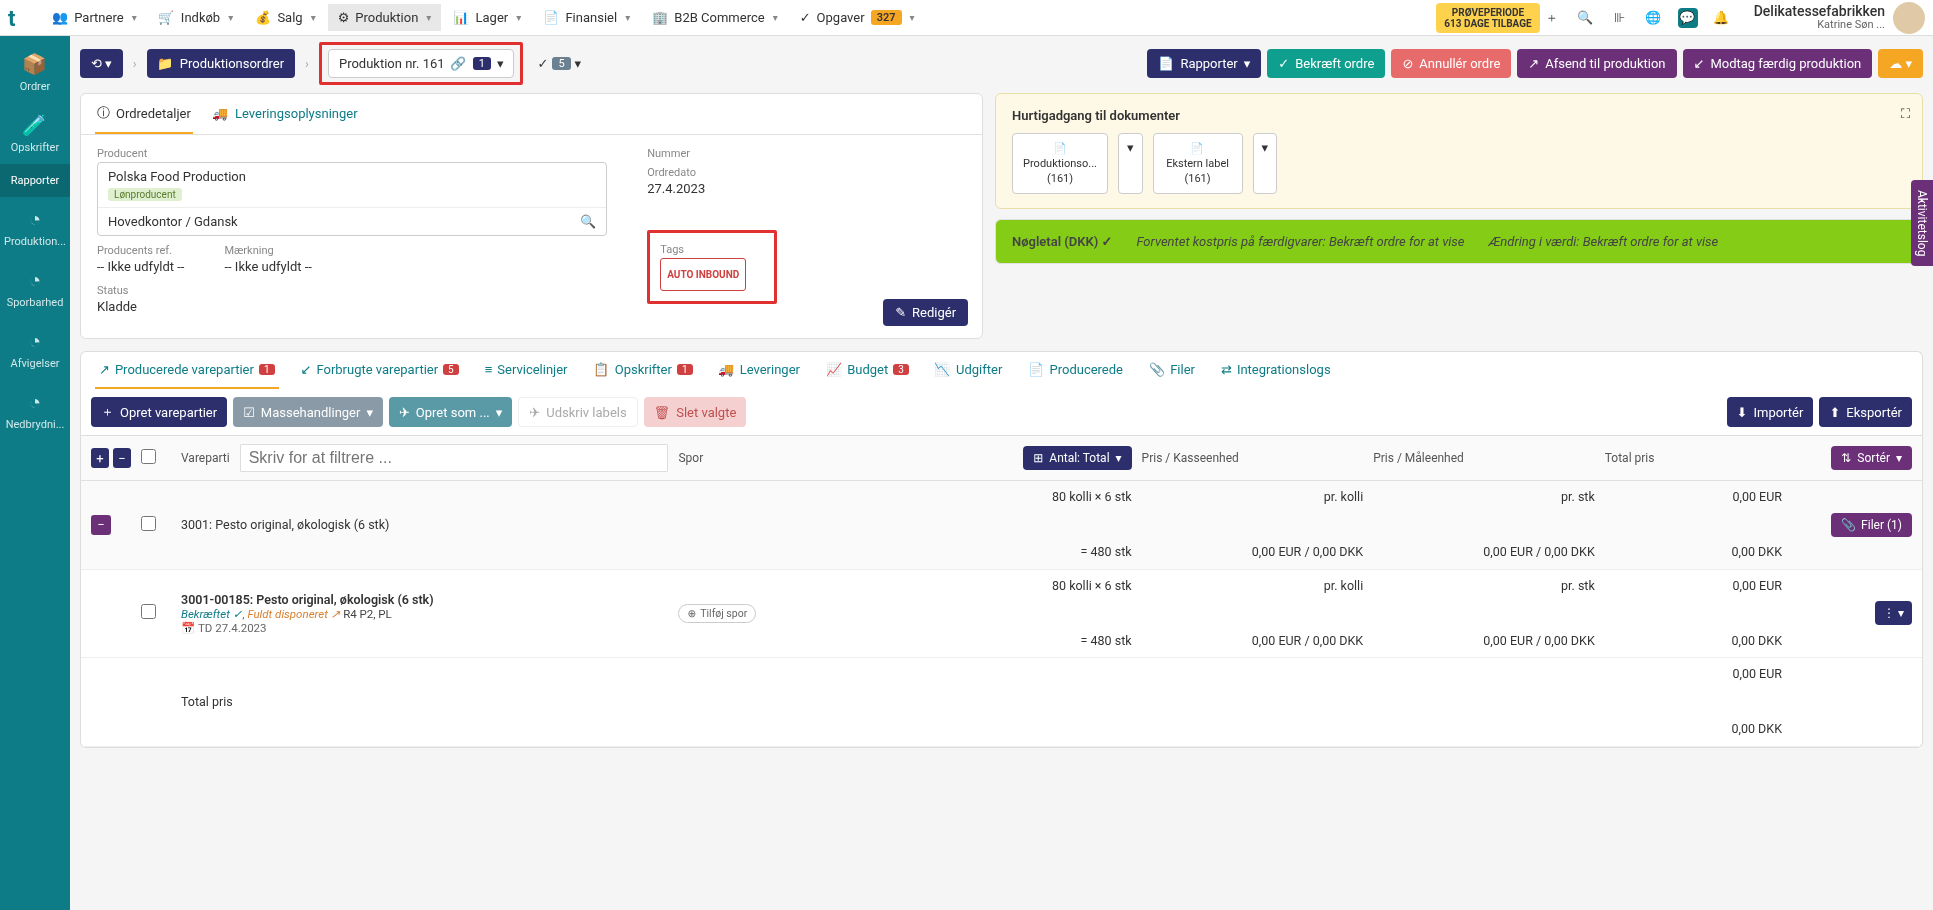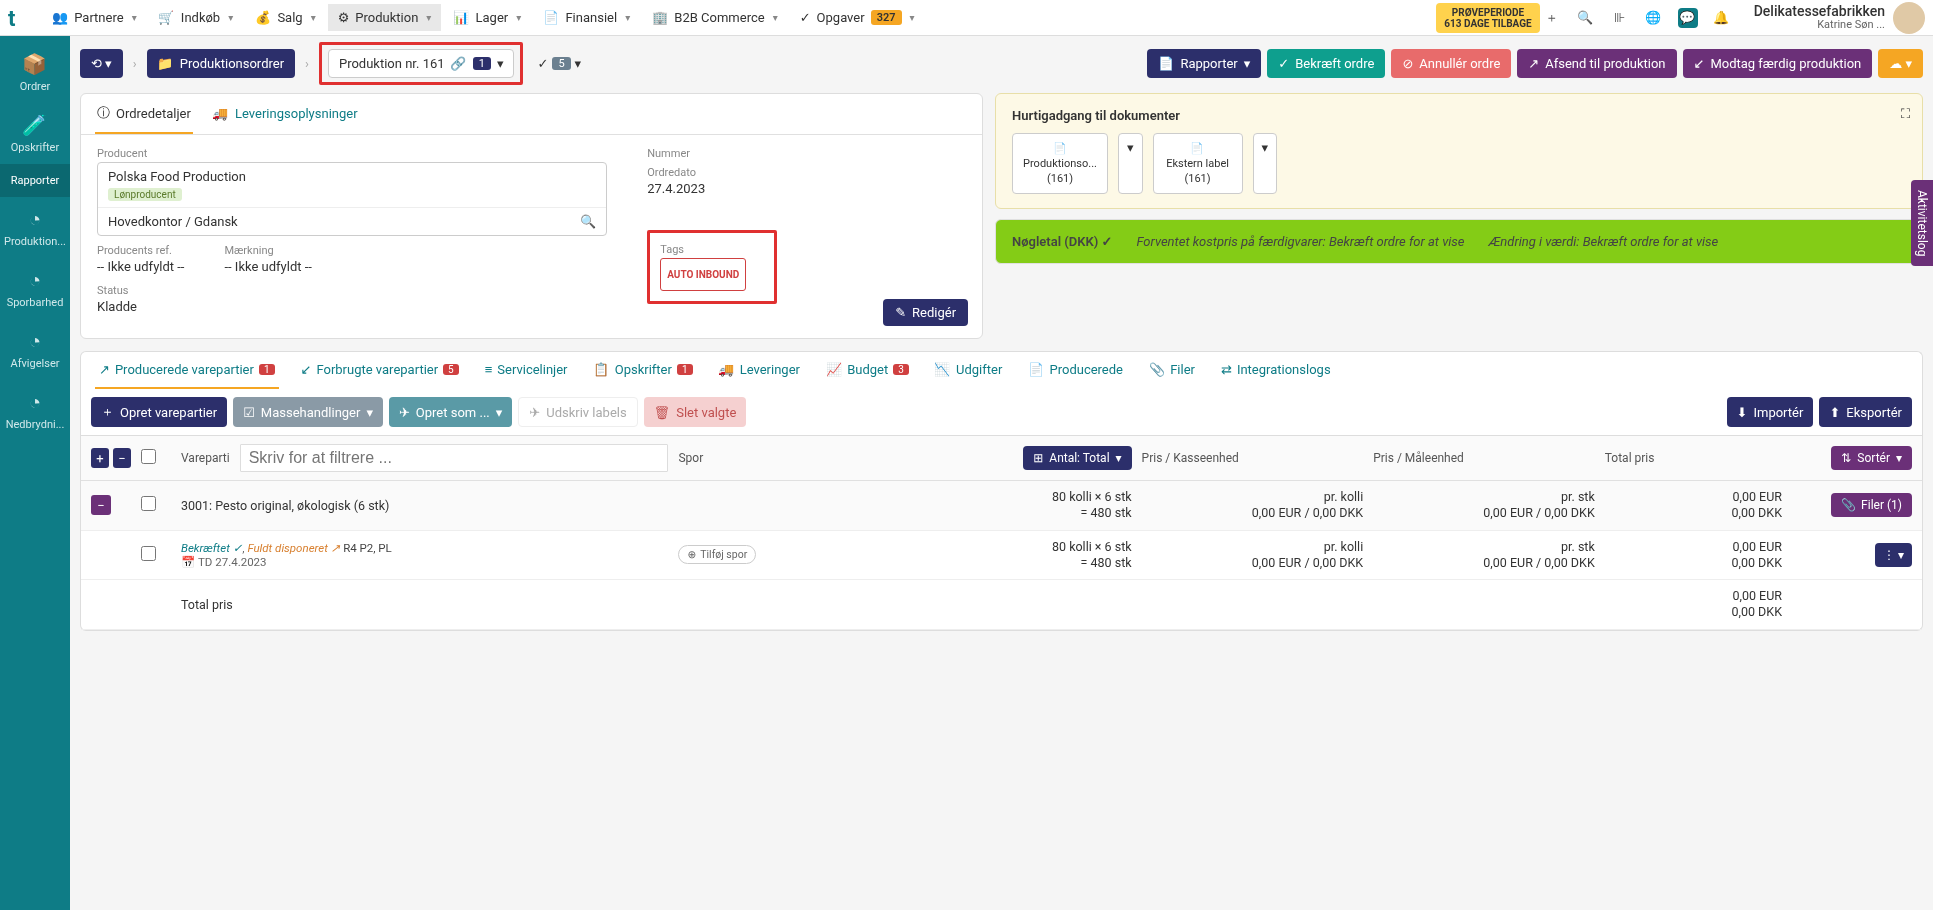--- a/index.html
+++ b/index.html
@@ -107,21 +107,21 @@
 .sq-btn.purple { background: #6b3078; }
 .antal-btn { background: #2c2f6b; color: #fff; padding: 5px 10px; border-radius: 4px; display: inline-flex; align-items: center; gap: 6px; cursor: pointer; font-size: 12px; }
 
 .t-row { display: flex; align-items: center; padding: 8px 10px; border-bottom: 1px solid #eee; gap: 10px; font-size: 12.5px; }
 .t-row.group { background: #fafafa; }
 .t-row .line2 { font-size: 11.5px; color: #666; }
 .status-conf { color: #0e7c86; font-style: italic; }
 .status-disp { color: #d88030; font-style: italic; }
 .loc { font-size: 11.5px; color: #444; }
 .spor-pill { border: 1px solid #ccc; border-radius: 12px; padding: 2px 8px; font-size: 10.5px; color: #666; display: inline-flex; align-items: center; gap: 4px; }
-.right-flex { display: flex; flex-direction: column; align-items: flex-end; line-height: 1.3; }
+.right-flex { display: flex; flex-direction: column; align-items: flex-end; line-height: 1.3; gap: 39px; }
 .filer-btn { background: #6b3078; color: #fff; padding: 5px 10px; border-radius: 4px; display: inline-flex; align-items: center; gap: 5px; font-size: 12px; cursor: pointer; }
 .menu-btn { background: #2c2f6b; color: #fff; padding: 5px 8px; border-radius: 4px; display: inline-flex; align-items: center; gap: 4px; cursor: pointer; font-size: 12px; }
 
 .activity-tab { position: fixed; right: 0; top: 180px; background: #6b3078; color: #fff; writing-mode: vertical-rl; padding: 10px 4px; border-radius: 4px 0 0 4px; font-size: 12px; cursor: pointer; }
 input[type=checkbox] { width: 15px; height: 15px; }
 </style>
 </head>
 <body>
 
 <div class="top-nav">
@@ -374,20 +374,21 @@
           <span>0,00 EUR</span>
           <span>0,00 DKK</span>
         </div>
       <div class="col-act"><span class="filer-btn">📎 <span>Filer (1)</span></span></div>
     </div>
 
     <div class="t-row">
       <div class="col-check"></div>
       <div style="width:30px"><input type="checkbox" style=""></div>
       <div class="col-name" style="display:block">
+        <div style="font-weight:600">3001-00185: Pesto original, økologisk (6 stk)</div>
         <div class="line2">
           <span class="status-conf"><span>Bekræftet</span> ✓</span>,
           <span class="status-disp"><span>Fuldt disponeret</span> ↗</span>
           <span class="loc">R4 P2, PL</span>
         </div>
         <div class="line2">📅 <span>TD 27.4.2023</span></div>
       </div>
       <div class="col-spor"><span class="spor-pill">⊕ <span>Tilføj spor</span></span></div>
       <div class="col-antal right-flex">
           <span>80 kolli  ×  6 stk</span>

